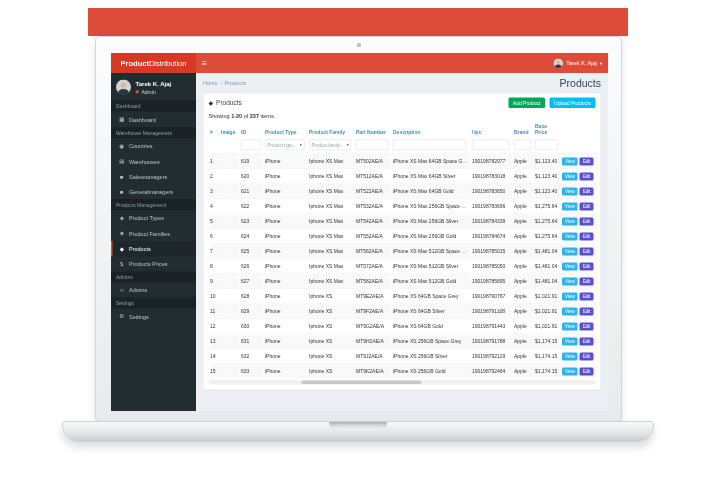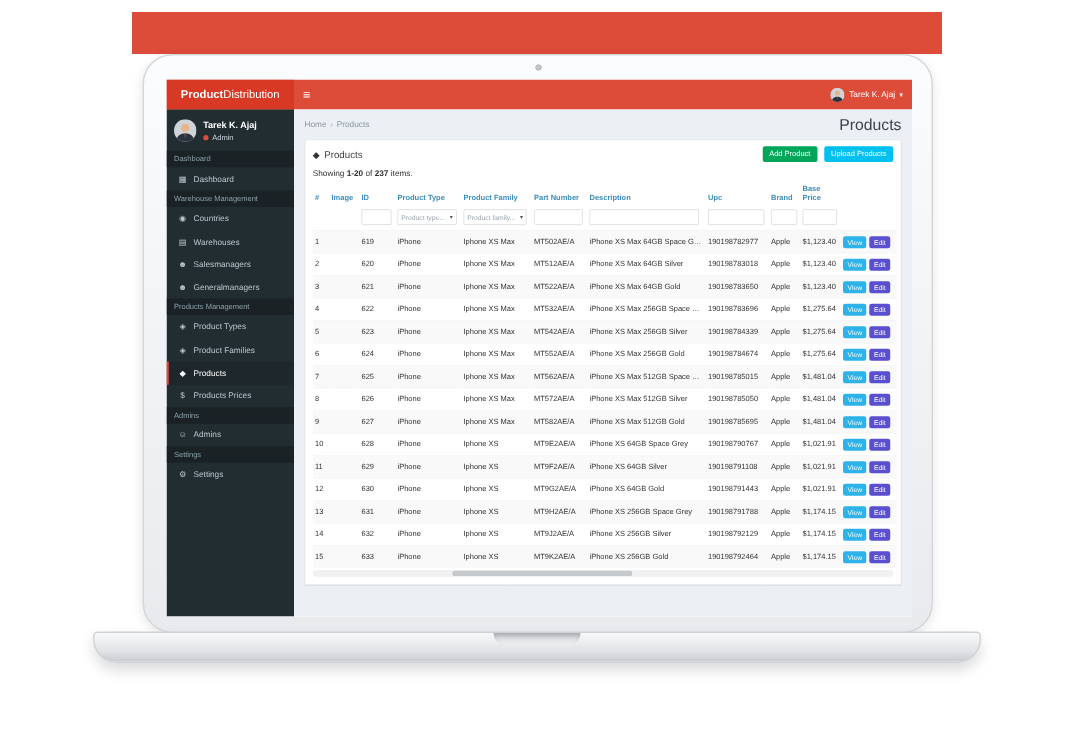--- a/index.html
+++ b/index.html
@@ -7,21 +7,21 @@
     font-family:"Liberation Sans", sans-serif; }
   .stage { position:relative; width:714px; height:486px; }
 
   
   .red-band { position:absolute; left:88px; top:8px; width:540px; height:28px;
     background:var(--c-red); z-index:0; }
 
   
   .laptop { position:absolute; left:95px; top:36px; width:527px; height:386px;
     background:linear-gradient(#fbfcfd,#e8eaed); border:1px solid #d3d6d9;
-    border-radius:20px; box-shadow:0 2px 8px rgba(0,0,0,.10); z-index:1; }
+    border-radius:4px; box-shadow:0 2px 8px rgba(0,0,0,.10); z-index:1; }
   .webcam { position:absolute; top:6px; left:50%; margin-left:-2px; width:4px; height:4px;
     border-radius:50%; background:#c3c7cb; box-shadow:inset 0 0 1px #8f959a; }
   .screen { position:absolute; left:15px; top:16px; width:497px; height:358px;
     background:#fff; overflow:hidden; }
   .app { width:994px; height:716px; transform:scale(.5); transform-origin:0 0;
     display:flex; flex-direction:column; }
   .laptop-base { position:absolute; left:62px; top:421px; width:592px; height:21px;
     background:linear-gradient(#f8f9fa,#e0e2e5 65%,#c9ccd0); border:1px solid #cfd2d5;
     border-radius:3px 3px 16px 16px; box-shadow:0 5px 9px rgba(0,0,0,.14); z-index:2; }
   .notch { width:58px; height:8px; margin:0 auto;

